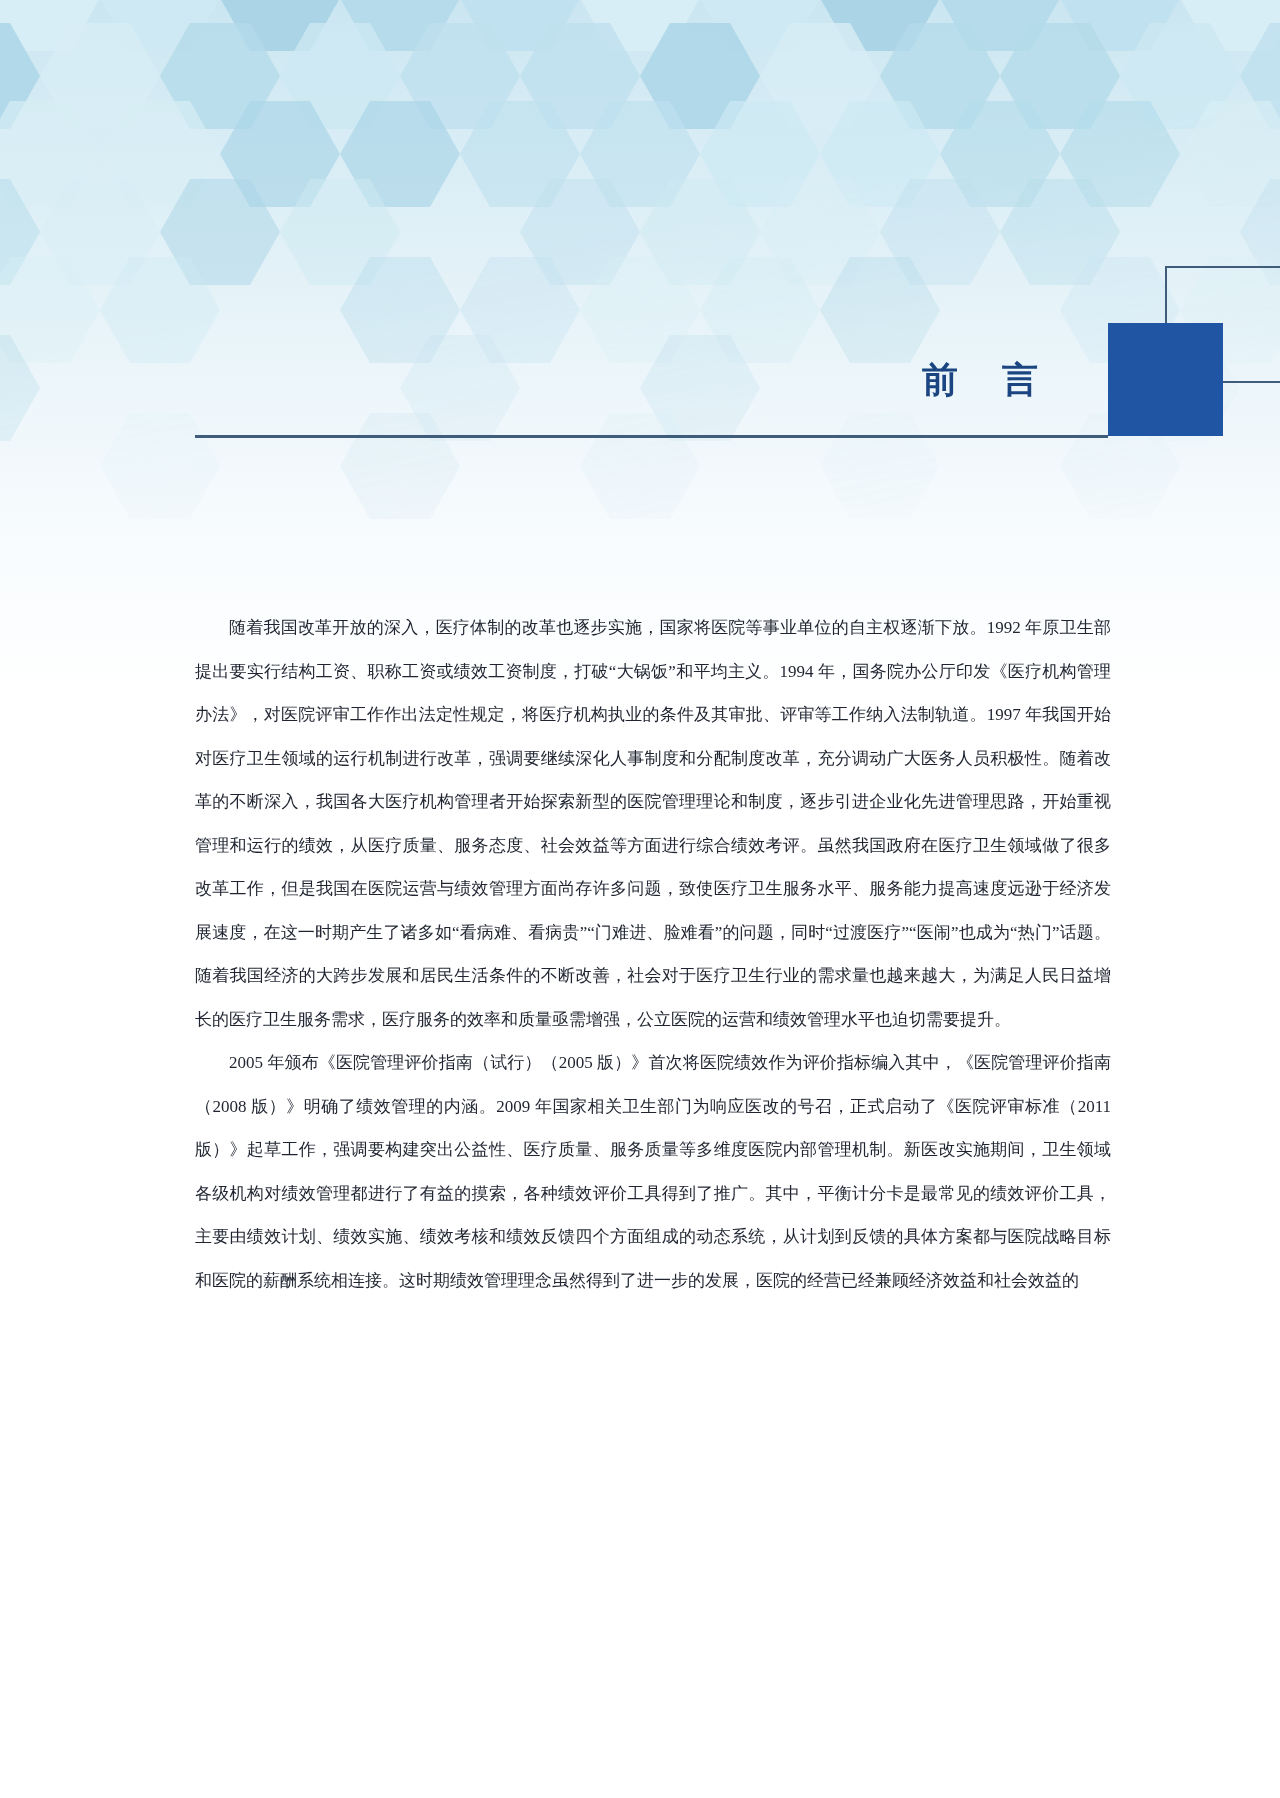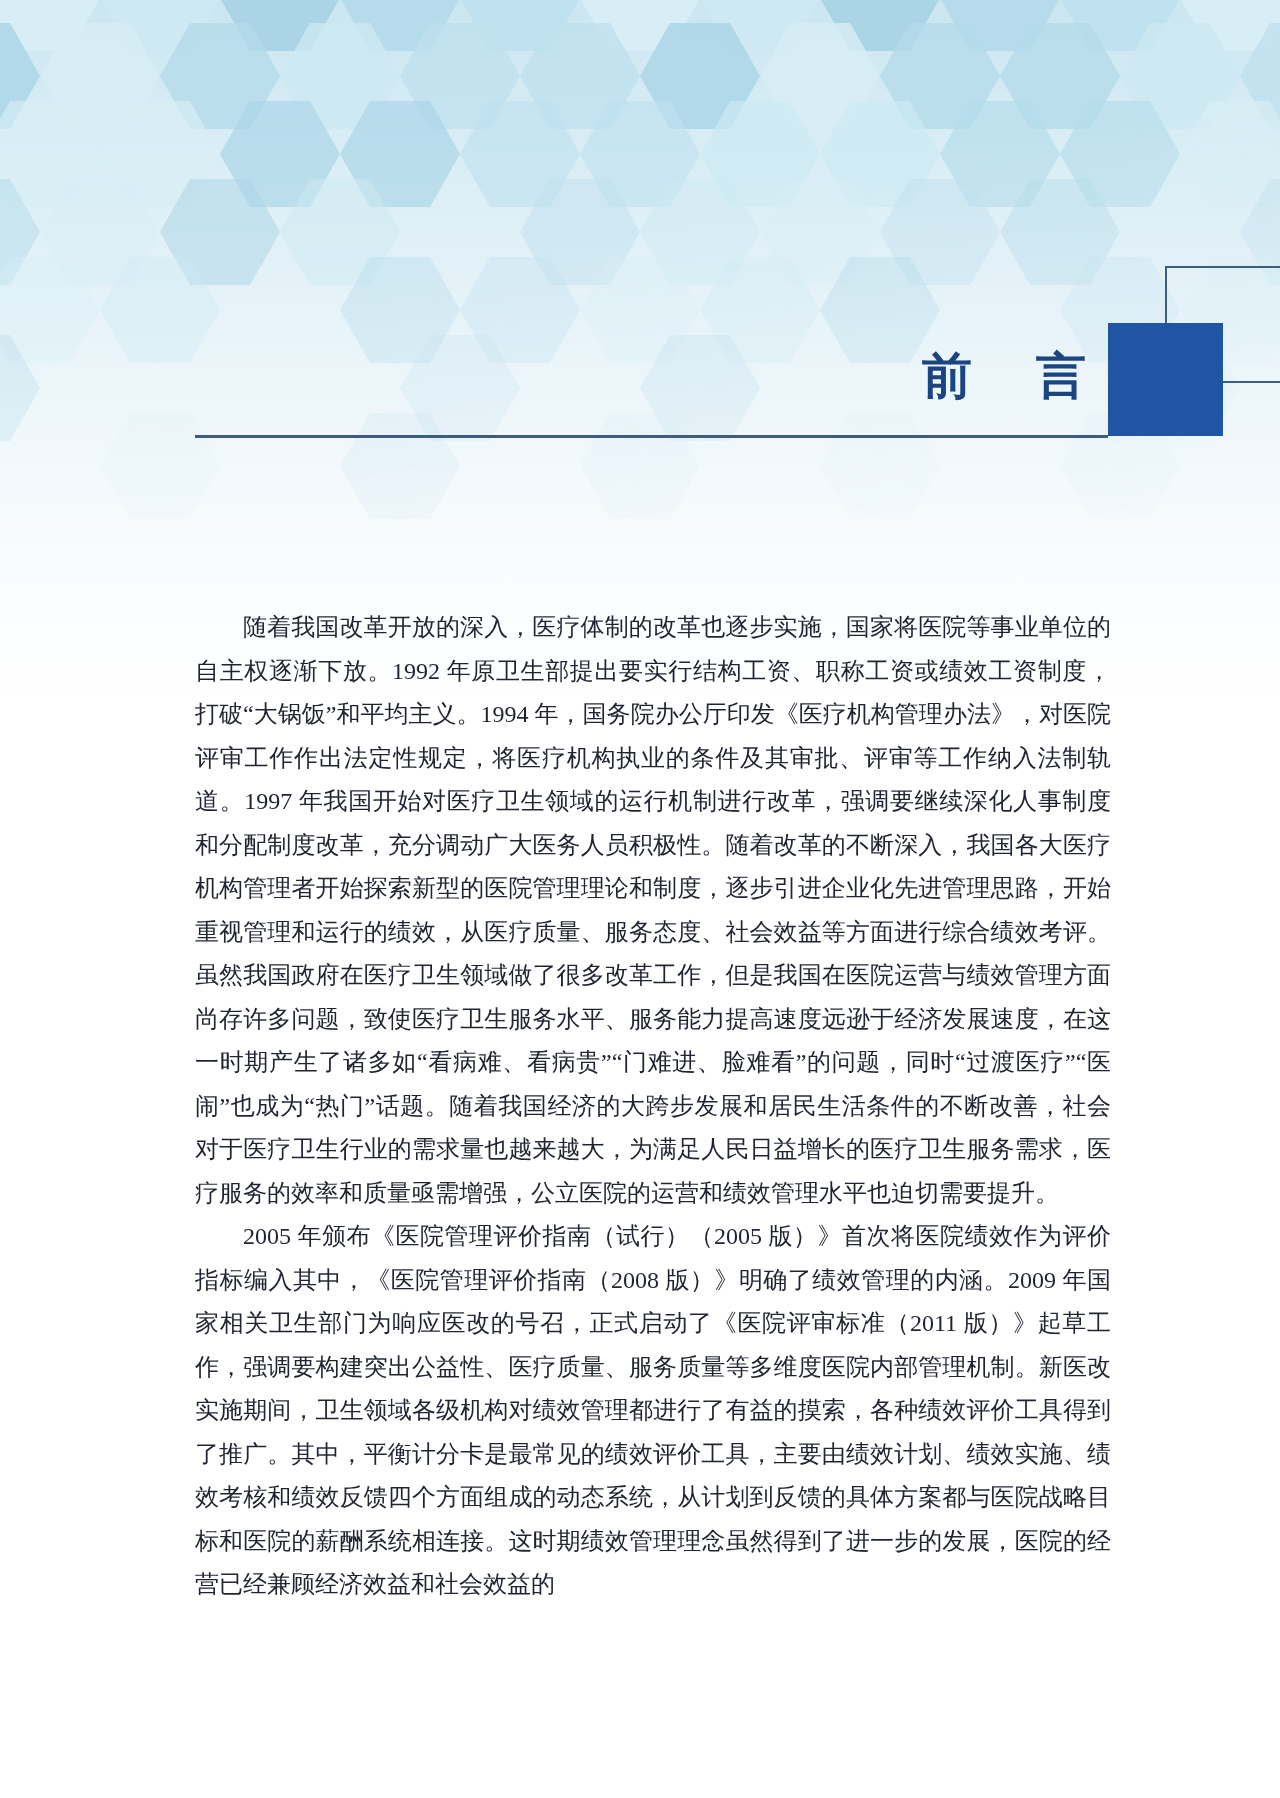--- a/index.html
+++ b/index.html
@@ -46,33 +46,33 @@
     border: 2px solid var(--rule-line, #3f5c7a);
     background: transparent;
   }
   .accent-square {
     position: absolute; left: 1108px; top: 323px;
     width: 115px; height: 113px;
     background: var(--accent-square-blue, #1f55a3);
   }
   .preface-title {
     position: absolute; left: 922px; top: 352px;
-    font-family: Liberation Mono, monospace;
+    font-family: Liberation Sans, sans-serif;
     font-weight: bold;
-    font-size: 50px; line-height: 56px;
+    font-size: 36px; line-height: 56px;
     color: var(--title-navy, #1b4581);
     word-spacing: 34px;
     white-space: nowrap;
   }
 
   
   .content {
     position: absolute; left: 195px; top: 606px;
     width: 916px;
-    font-size: 24px;
+    font-size: 17px;
     line-height: 43.5px;
     color: var(--body-text, #1f2430);
     text-align: justify;
   }
   .content p { margin: 0; text-indent: 2em; }
 </style>
 </head>
 <body>
 
 <div class="page">

